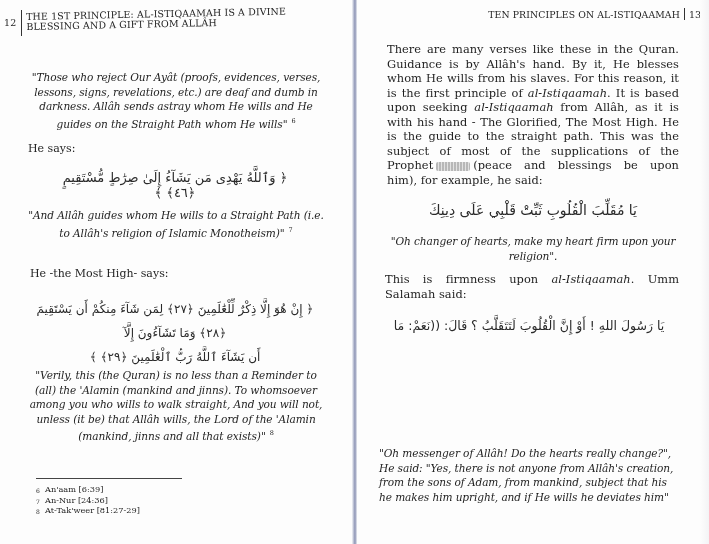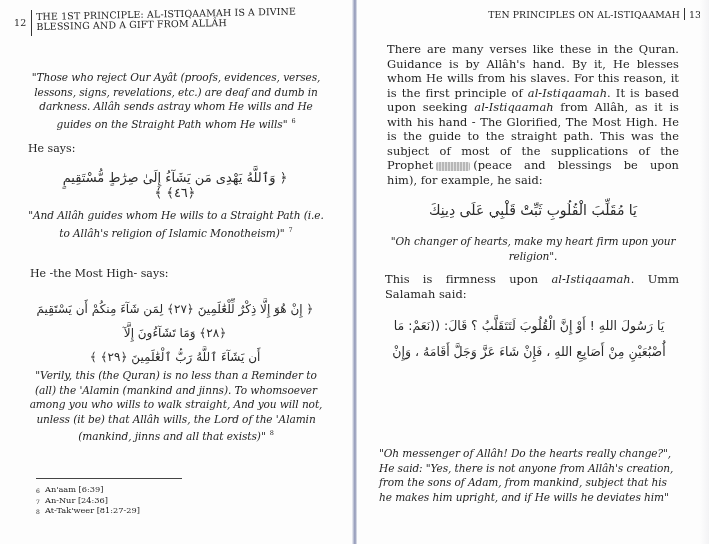--- a/index.html
+++ b/index.html
@@ -15,21 +15,21 @@
   .page-left { left: 0; width: 352px; }
   .page-right { left: 357px; width: 352px; }
   .gutter {
     position: absolute; left: 352px; top: 0; width: 5px; height: 544px;
     background: linear-gradient(to right, #f4f5f8 0%, #aab0c8 40%, #8c93b4 60%, #e9ebf1 100%);
   }
   .abs { position: absolute; }
 
   
   .hdr-left { left: 4px; top: 8px; display: flex; align-items: flex-start; }
-  .hdr-left .pgnum { font-size: 9.5px; margin-top: 9px; padding-right: 4px; letter-spacing: 0.2px; margin-left: 10px; }
+  .hdr-left .pgnum { font-size: 9.5px; margin-top: 9px; padding-right: 4px; letter-spacing: 0.2px; }
   .hdr-left .vbar { width: 1px; height: 26px; background: #333; margin-top: 2px; margin-right: 4px; }
   .hdr-left .htitle { font-size: 9.5px; line-height: 10px; letter-spacing: 0.1px; transform: rotate(-1.2deg); transform-origin: left top; margin-top: 4px; }
 
   
   .hdr-right { right: 8px; top: 8px; display: flex; align-items: center; }
   .hdr-right .htitle { font-size: 9.3px; letter-spacing: 0.1px; margin-left: 14px; }
   .hdr-right .vbar { width: 1px; height: 12px; background: #333; margin: 0 4px; }
   .hdr-right .pgnum { font-size: 9.5px; }
 
   .italic-block {
@@ -147,21 +147,20 @@
       <div>"Oh changer of hearts, make my heart firm upon your</div>
       <div>religion".</div>
     </div>
 
     <div class="abs justify" style="left:28px; top:272px; width:294px;">
       <span>This is firmness upon </span><em>al-Istiqaamah</em><span>. Umm Salamah said:</span>
     </div>
 
     <div class="abs arabic" style="left:22px; top:313px; width:300px; line-height:26px; font-size:12.5px; text-align-last:center;">
       <div>يَا رَسُولَ اللهِ ! أَوْ إِنَّ الْقُلُوبَ لَتَتَقَلَّبُ ؟ قَالَ: ((نَعَمْ: مَا</div>
-      <div>أُصْبُعَيْنِ مِنْ أَصَابِعِ اللهِ ، فَإِنْ شَاءَ عَزَّ وَجَلَّ أَقَامَهُ ، وَإِنْ</div>
     </div>
 
     <div class="abs italic-block" style="left:22px; top:446px; width:304px; text-align:left; line-height:14.6px;">
       <div>"Oh messenger of Allâh! Do the hearts really change?",</div>
       <div>He said: "Yes, there is not anyone from Allâh's creation,</div>
       <div>from the sons of Adam, from mankind, subject that his</div>
       <div>he makes him upright, and if He wills he deviates him"</div>
     </div>
   </div>
 

